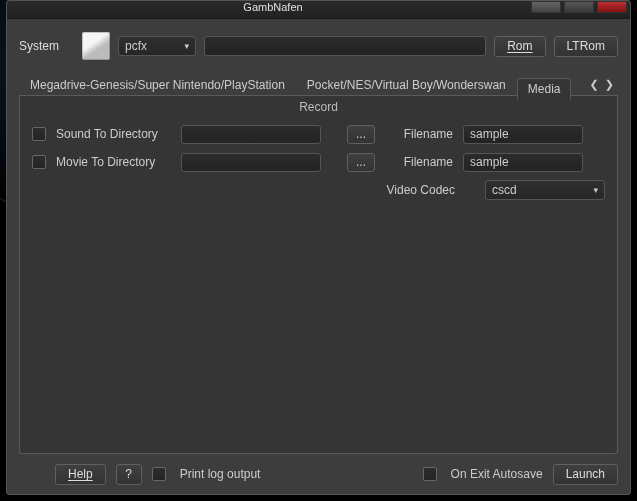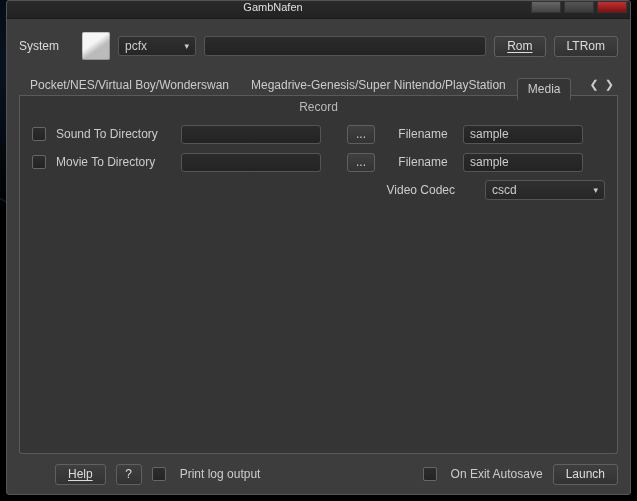--- a/index.html
+++ b/index.html
@@ -139,21 +139,21 @@
 .dir-input { width: 140px; }
 .sp { width: 6px; }
 .browse-btn {
   width: 28px; height: 19px;
   background: linear-gradient(#3f3f3f,#333);
   border: 1px solid #606060;
   border-radius: 3px;
   display: flex; align-items: center; justify-content: center;
   color: #ccc; font-size: 12px; cursor: pointer;
 }
-.fn-label { width: 60px; text-align: center; margin-left: 8px; }
+.fn-label { width: 60px; text-align: right; margin-left: 8px; }
 .fn-input { width: 120px; }
 .codec-row { justify-content: flex-end; }
 .codec-label { margin-right: 20px; }
 .codec-combo { width: 120px; }
 .footer { display: flex; align-items: center; gap: 10px; margin-top: 8px; height: 24px; padding-left: 36px; }
 .footer .spacer { flex: 1; }
 .footer .cb-label2 { margin-left: 4px; color: #ccc; }
 </style>
 </head>
 <body>
@@ -177,22 +177,22 @@
       <div class="combo system-combo">
         <span>pcfx</span>
         <span class="chev">▾</span>
       </div>
       <div class="path-field"></div>
       <div class="button u">Rom</div>
       <div class="button">LTRom</div>
     </div>
 
     <div class="tabrow">
+      <div class="tab">Megadrive-Genesis/Super Nintendo/PlayStation</div>
       <div class="tab">Pocket/NES/Virtual Boy/Wonderswan</div>
-      <div class="tab">Megadrive-Genesis/Super Nintendo/PlayStation</div>
       <div class="tab active">Media</div>
       <div class="tab-arrows">
         <span class="arrow">❮</span>
         <span class="arrow">❯</span>
       </div>
     </div>
     <div class="tabstrip-border"></div>
 
     <div class="panel">
       <div class="panel-title">Record</div>

